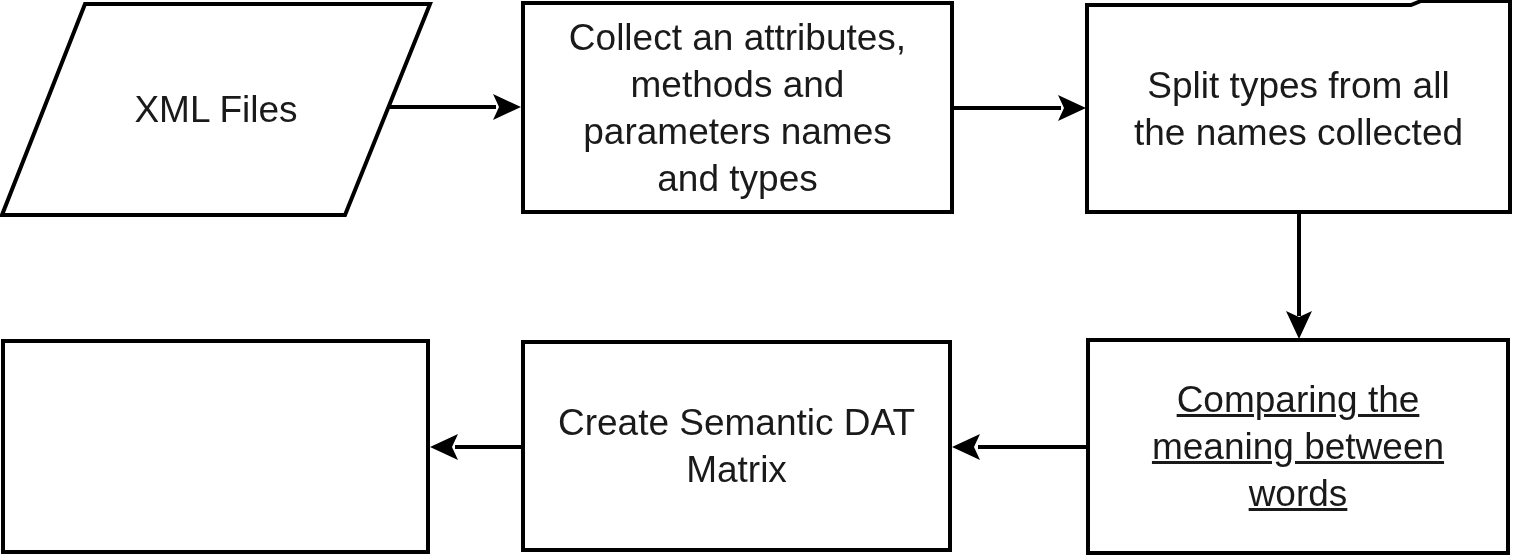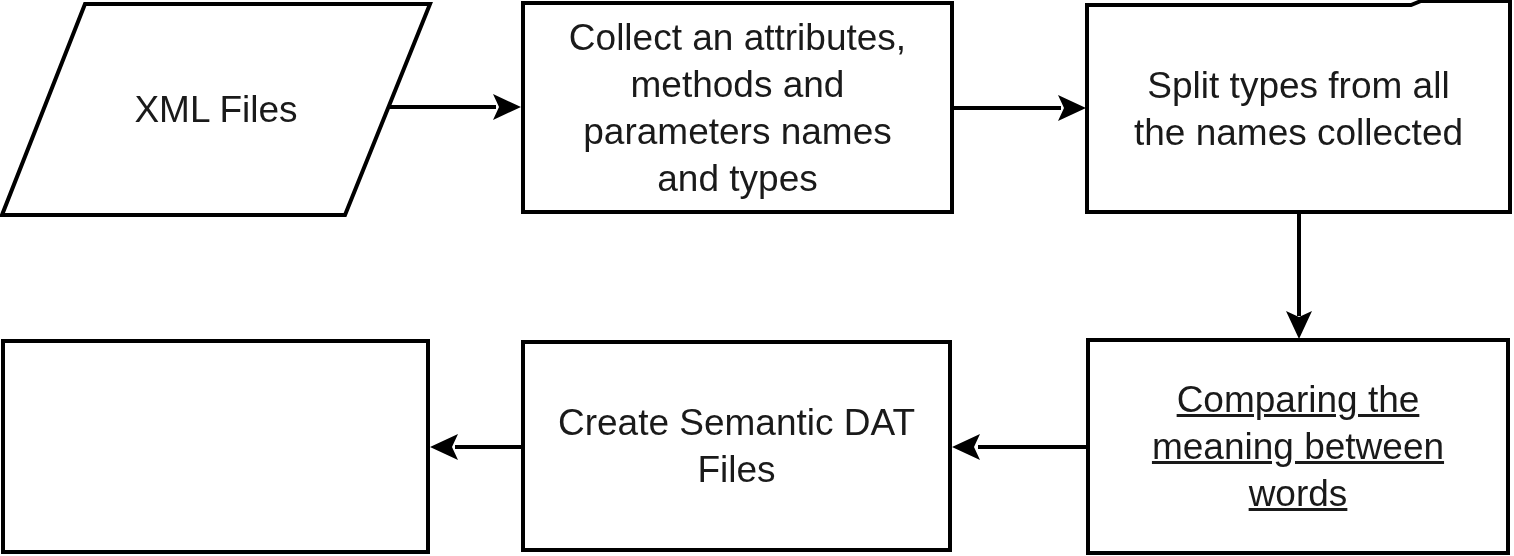--- a/index.html
+++ b/index.html
@@ -104,18 +104,18 @@
   <div class="node-label label-xml">XML Files</div>
 
   <div class="node-label label-split">Split types from all
 the names collected</div>
 
   <div class="node-label label-comparing">Comparing the
 meaning between
 words</div>
 
   <div class="node-label label-create">Create Semantic DAT
-Files</div>
+Matrix</div>
 
   <div class="node-label label-count">
   </div>
 
 </div>
 
 </body></html>

